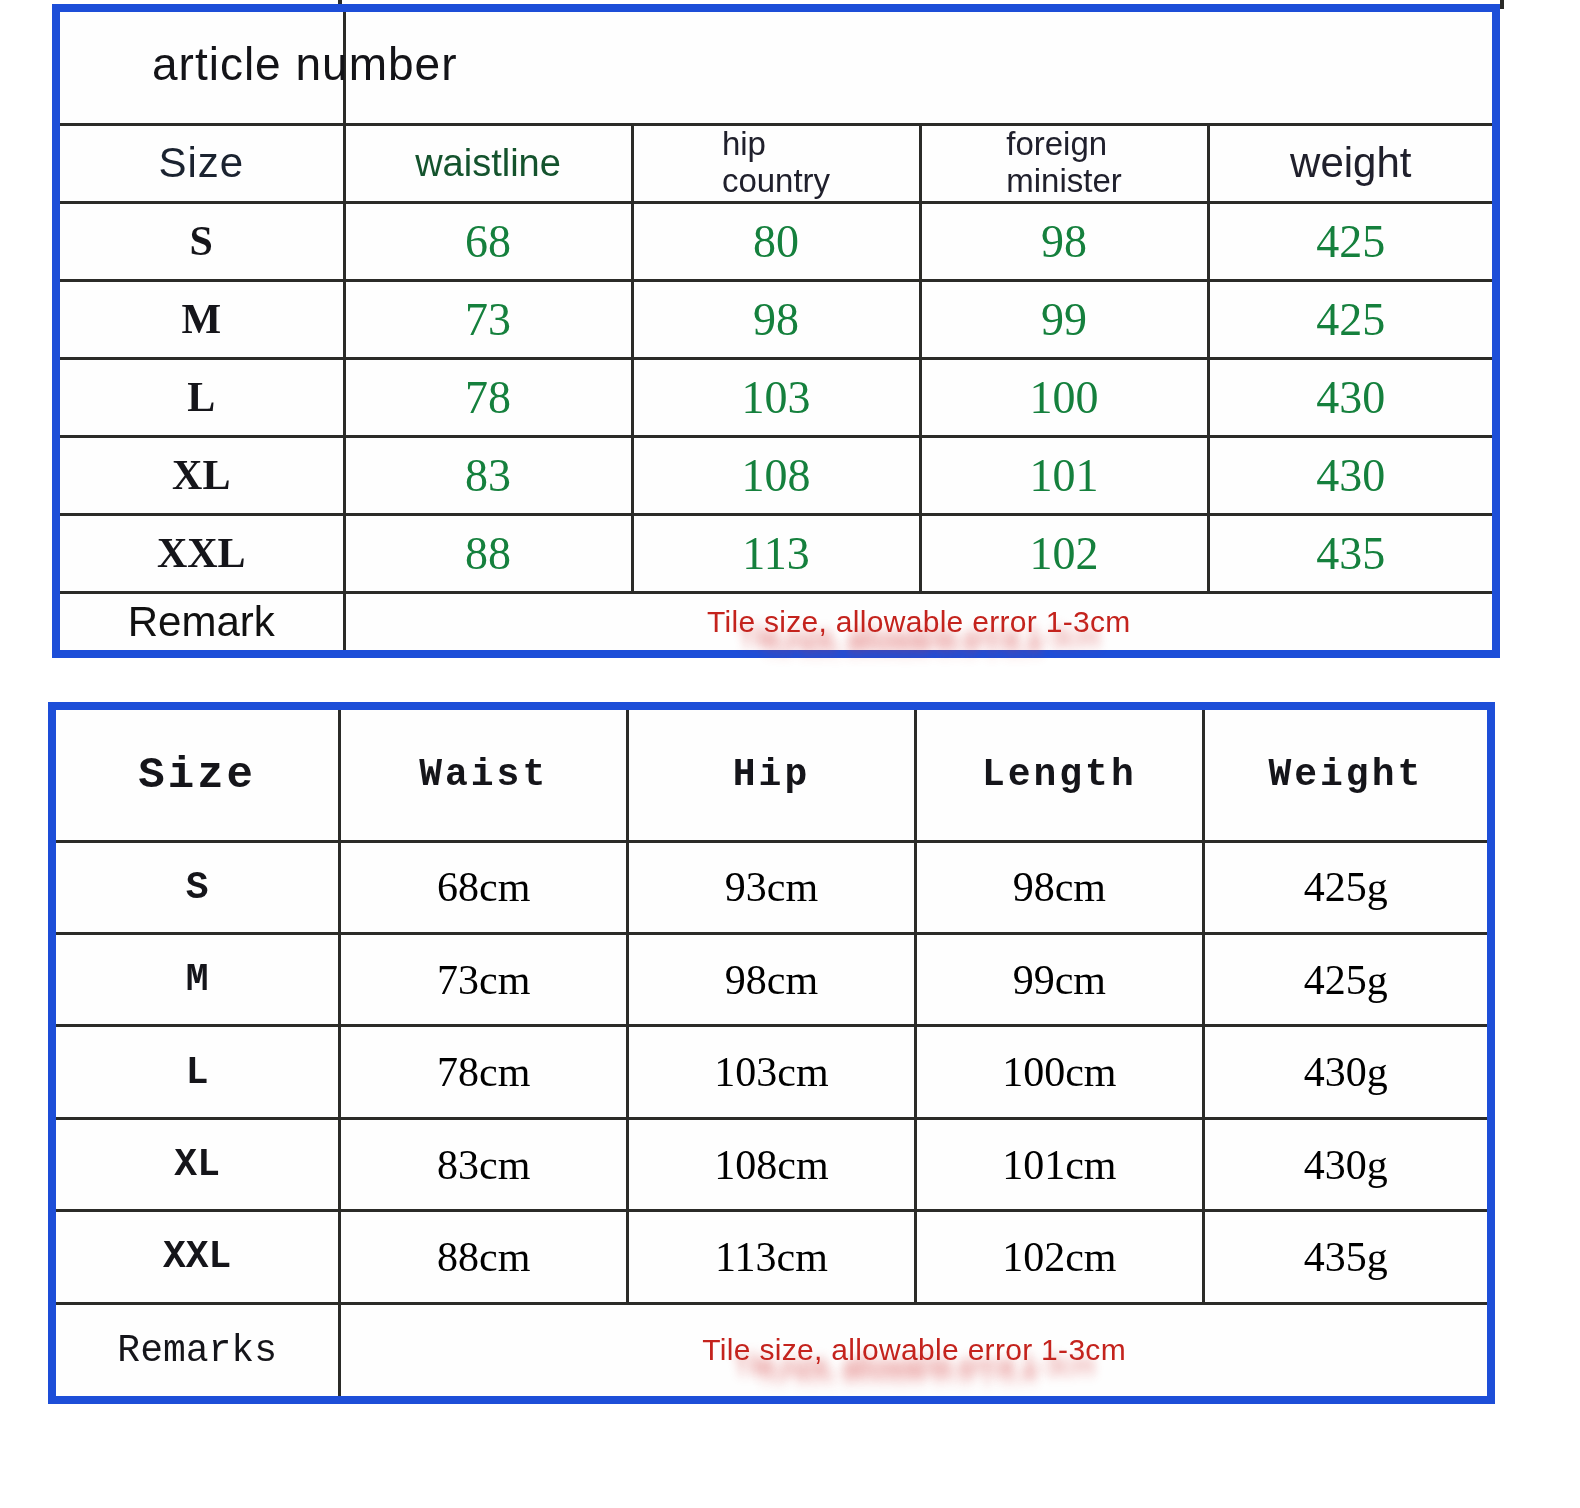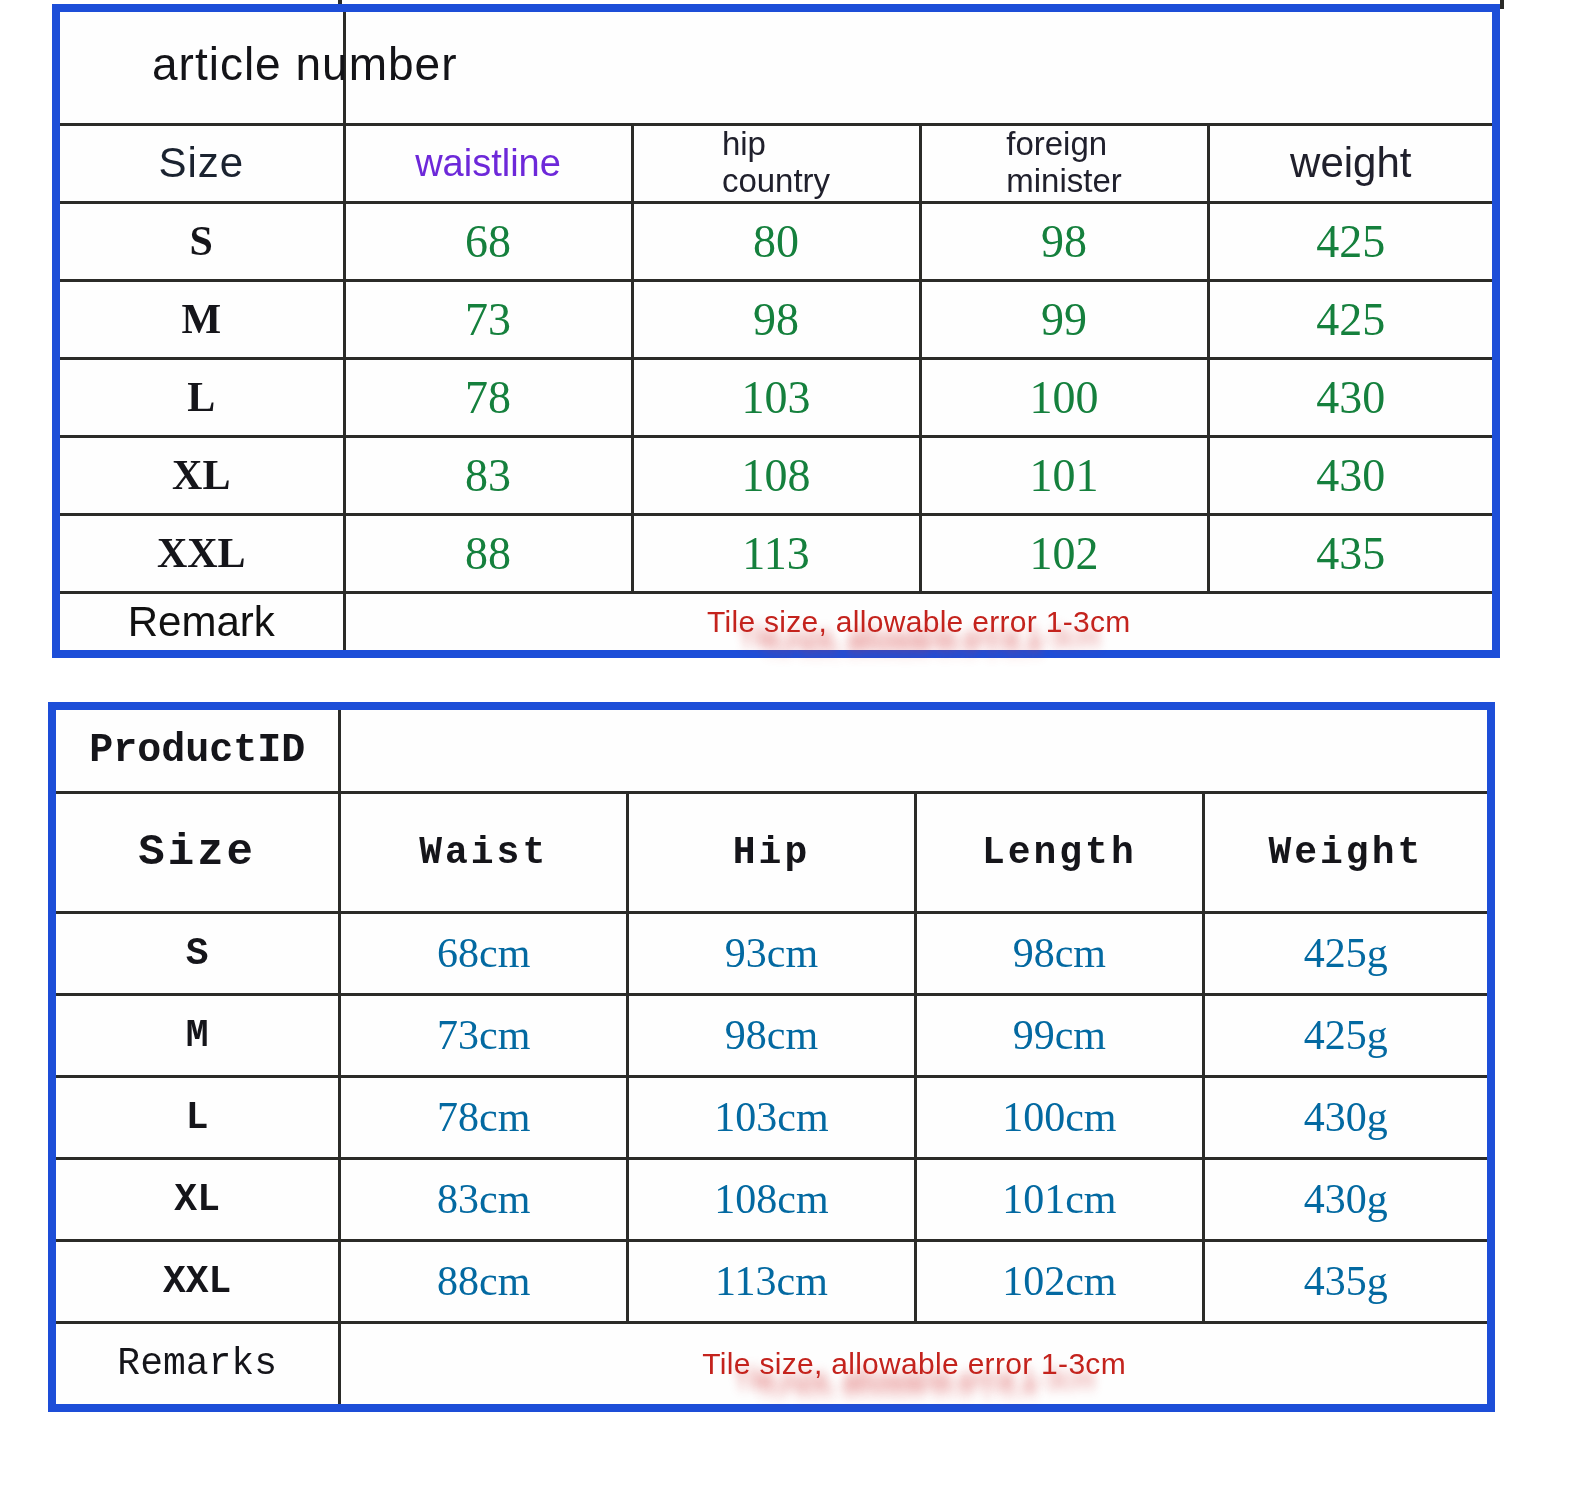--- a/index.html
+++ b/index.html
@@ -30,40 +30,40 @@
   .c-blue1{background:#b2c9e1;}
   .c-peach{background:#fae5d2;}
   .c-yellow{background:#f8f500;}
   .t1-title{
     position:absolute;left:100px;top:0;height:120px;
     display:flex;align-items:center;white-space:nowrap;
     font-size:46px;letter-spacing:1px;color:#141418;z-index:3;
   }
   .t1-size{font-size:42px;letter-spacing:1px;color:#1b2330;}
   .hdr1{font-size:42px;color:#20202c;}
-  .hdr1-sm{font-size:38px;color:#6d28d9;}
+  .hdr1-sm{font-size:38px;color:#14532d;}
   .hdr1-two{
     display:inline-block;text-align:left;white-space:pre-line;
     font-size:33px;line-height:1.12;color:#20202c;
   }
   .t1-letter{font-family:"Liberation Serif",serif;font-weight:bold;font-size:42px;color:#15151a;}
   .t1-num{font-family:"Liberation Serif",serif;font-size:46px;color:#15803d;}
   .t1-remark-label{font-size:42px;color:#111;}
   
   .tbl2{left:48px;top:702px;width:1447px;height:702px;}
   .tbl2 .r-head{height:86px;}
   .tbl2 .r-cols{height:120px;}
   .tbl2 .r-data{height:82px;}
   .tbl2 .r-remark{height:86px;margin-top:24px;}
   .c-blue2{background:#b6cce3;}
   .t2-title{font-family:"Liberation Mono",monospace;font-weight:bold;font-size:40px;color:#15151a;}
   .t2-size{font-family:"Liberation Mono",monospace;font-weight:bold;font-size:44px;letter-spacing:3px;color:#15151a;}
   .hdr2{font-family:"Liberation Mono",monospace;font-weight:bold;font-size:38px;letter-spacing:3px;color:#15151a;margin-top:32px;}
   .t2-letter{font-family:"Liberation Mono",monospace;font-weight:bold;font-size:38px;color:#15151a;}
-  .t2-num{font-family:"Liberation Serif",serif;font-size:42px;color:#0369a1;}
+  .t2-num{font-family:"Liberation Serif",serif;font-size:42px;color:#000000;}
   .t2-remark-label{font-family:"Liberation Mono",monospace;font-size:38px;color:#15151a;}
   
   .remark-wrap{position:relative;display:inline-block;white-space:nowrap;}
   .remark-red{
     position:relative;z-index:2;color:#c4231d;
     font-size:30px;letter-spacing:.3px;font-family:"Liberation Sans",sans-serif;
   }
   .remark-ghost{
     position:absolute;left:50%;top:62%;z-index:1;
     transform:translate(-50%,-20%) scale(.82,.95);
@@ -163,24 +163,20 @@
 <section class="tbl tbl2">
   <table>
     <colgroup>
       <col style="width:20%">
         <col style="width:20%">
         <col style="width:20%">
         <col style="width:20%">
         <col style="width:20%">
     </colgroup>
     <tbody>
-        <tr class="r-head">
-      <td class="c-blue2"><span class="t2-title">ProductID</span></td>
-      <td class="c-peach" colspan="4"></td>
-    </tr>
     <tr class="r-cols">
       <td class="c-blue2"><span class="t2-size">Size</span></td>
       <td><span class="hdr2">Waist</span></td>
       <td><span class="hdr2">Hip</span></td>
       <td><span class="hdr2">Length</span></td>
       <td><span class="hdr2">Weight</span></td>
     </tr>
     <tr class="r-data">
       <td class="c-blue2"><span class="t2-letter">S</span></td>
       <td><span class="t2-num">68cm</span></td>

